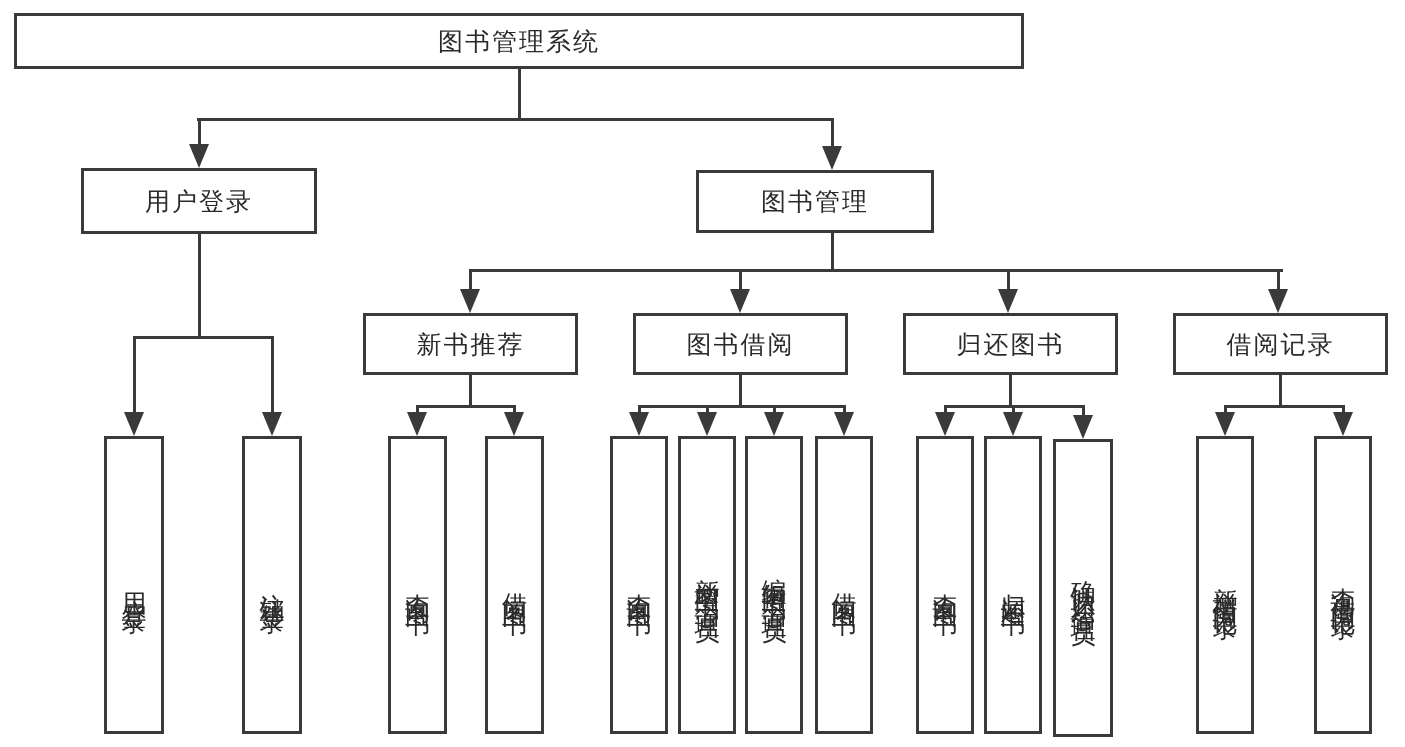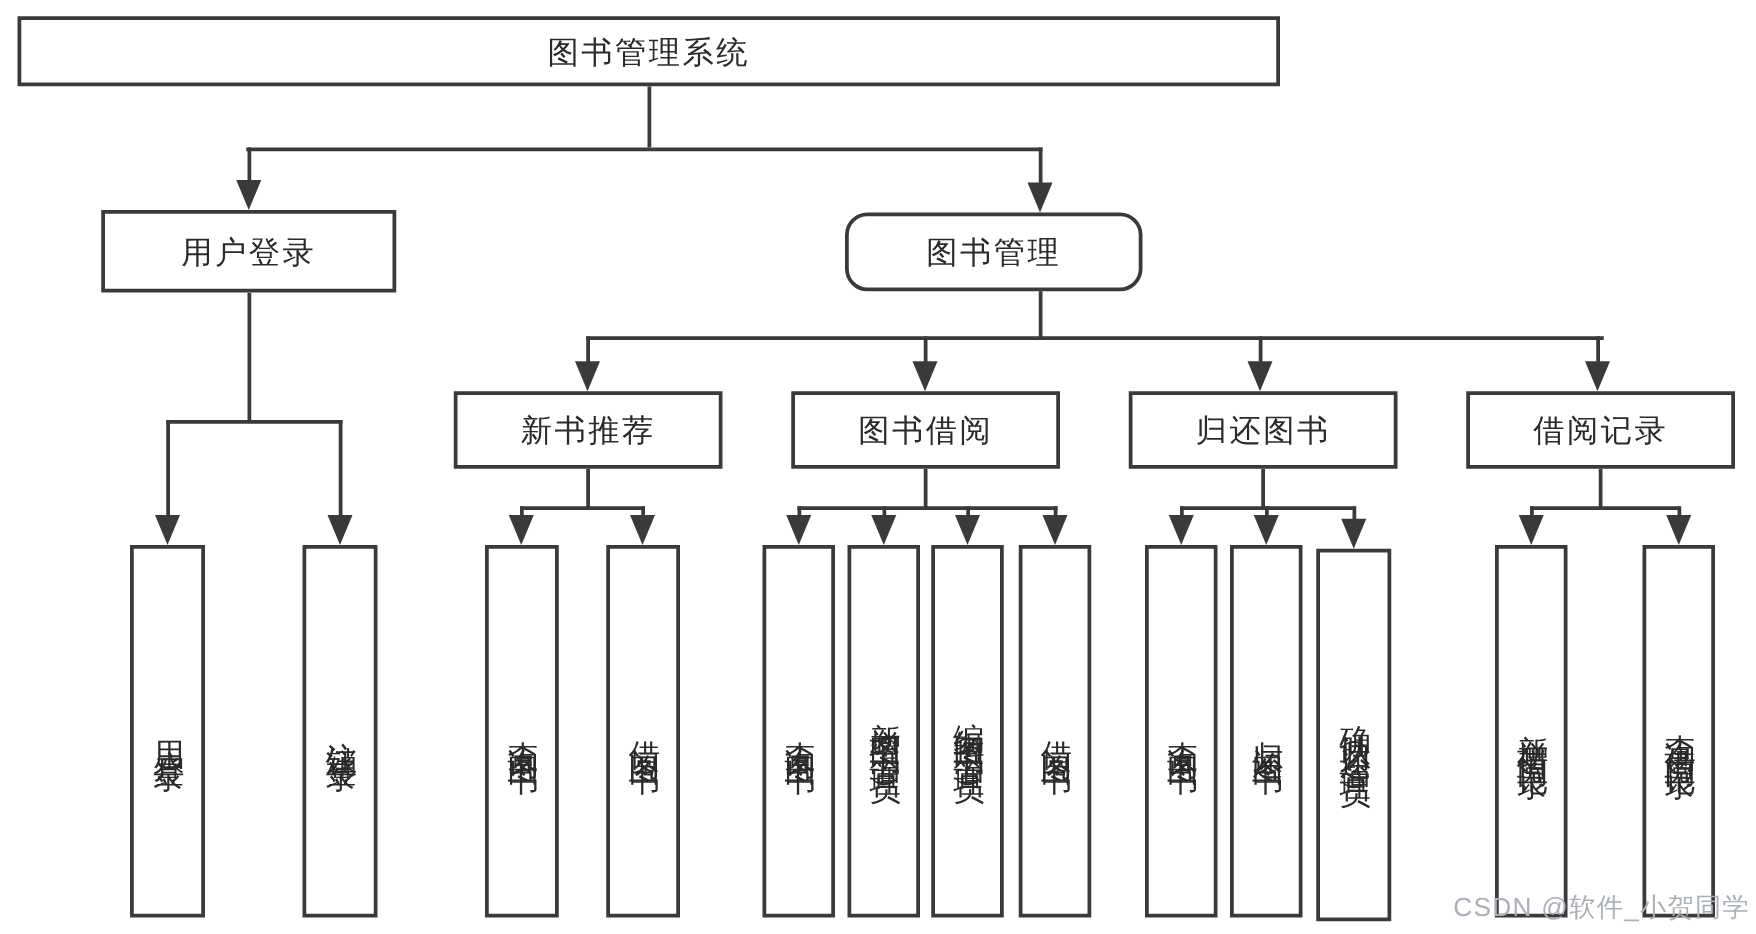--- a/index.html
+++ b/index.html
@@ -87,21 +87,21 @@
   <div class="vl" style="left:518px;top:69px;height:49px;"></div>
   <div class="hl" style="left:197px;top:118px;width:637px;"></div>
   <div class="vl" style="left:198px;top:118px;height:30px;"></div>
   <div class="ar" style="left:189px;top:144px;"></div>
   <div class="vl" style="left:831px;top:118px;height:32px;"></div>
   <div class="ar" style="left:822px;top:146px;"></div>
 
   <div class="node h" style="left:81px;top:168px;width:236px;height:66px;">
     <span>用户登录</span>
   </div>
-  <div class="node h" style="left:676px;top:170px;width:238px;height:63px;border-radius:18px;">
+  <div class="node h" style="left:696px;top:170px;width:238px;height:63px;">
     <span>图书管理</span>
   </div>
 
   <div class="vl" style="left:198px;top:234px;height:104px;"></div>
   <div class="hl" style="left:133px;top:336px;width:141px;"></div>
   <div class="vl" style="left:133px;top:336px;height:82px;"></div>
   <div class="ar" style="left:124px;top:412px;"></div>
   <div class="vl" style="left:271px;top:336px;height:82px;"></div>
   <div class="ar" style="left:262px;top:412px;"></div>
 
@@ -202,15 +202,14 @@
     <span class="vtxt">确认归还（管理员）</span>
   </div>
 
   <div class="node v" style="left:1196px;top:436px;width:58px;height:298px;">
     <span class="vtxt">新增借阅记录</span>
   </div>
   <div class="node v" style="left:1314px;top:436px;width:58px;height:298px;">
     <span class="vtxt">查询借阅记录</span>
   </div>
 
-  <div class="watermark">CSDN @软件_小贺同学</div>
 
 </div>
 
 </body></html>

